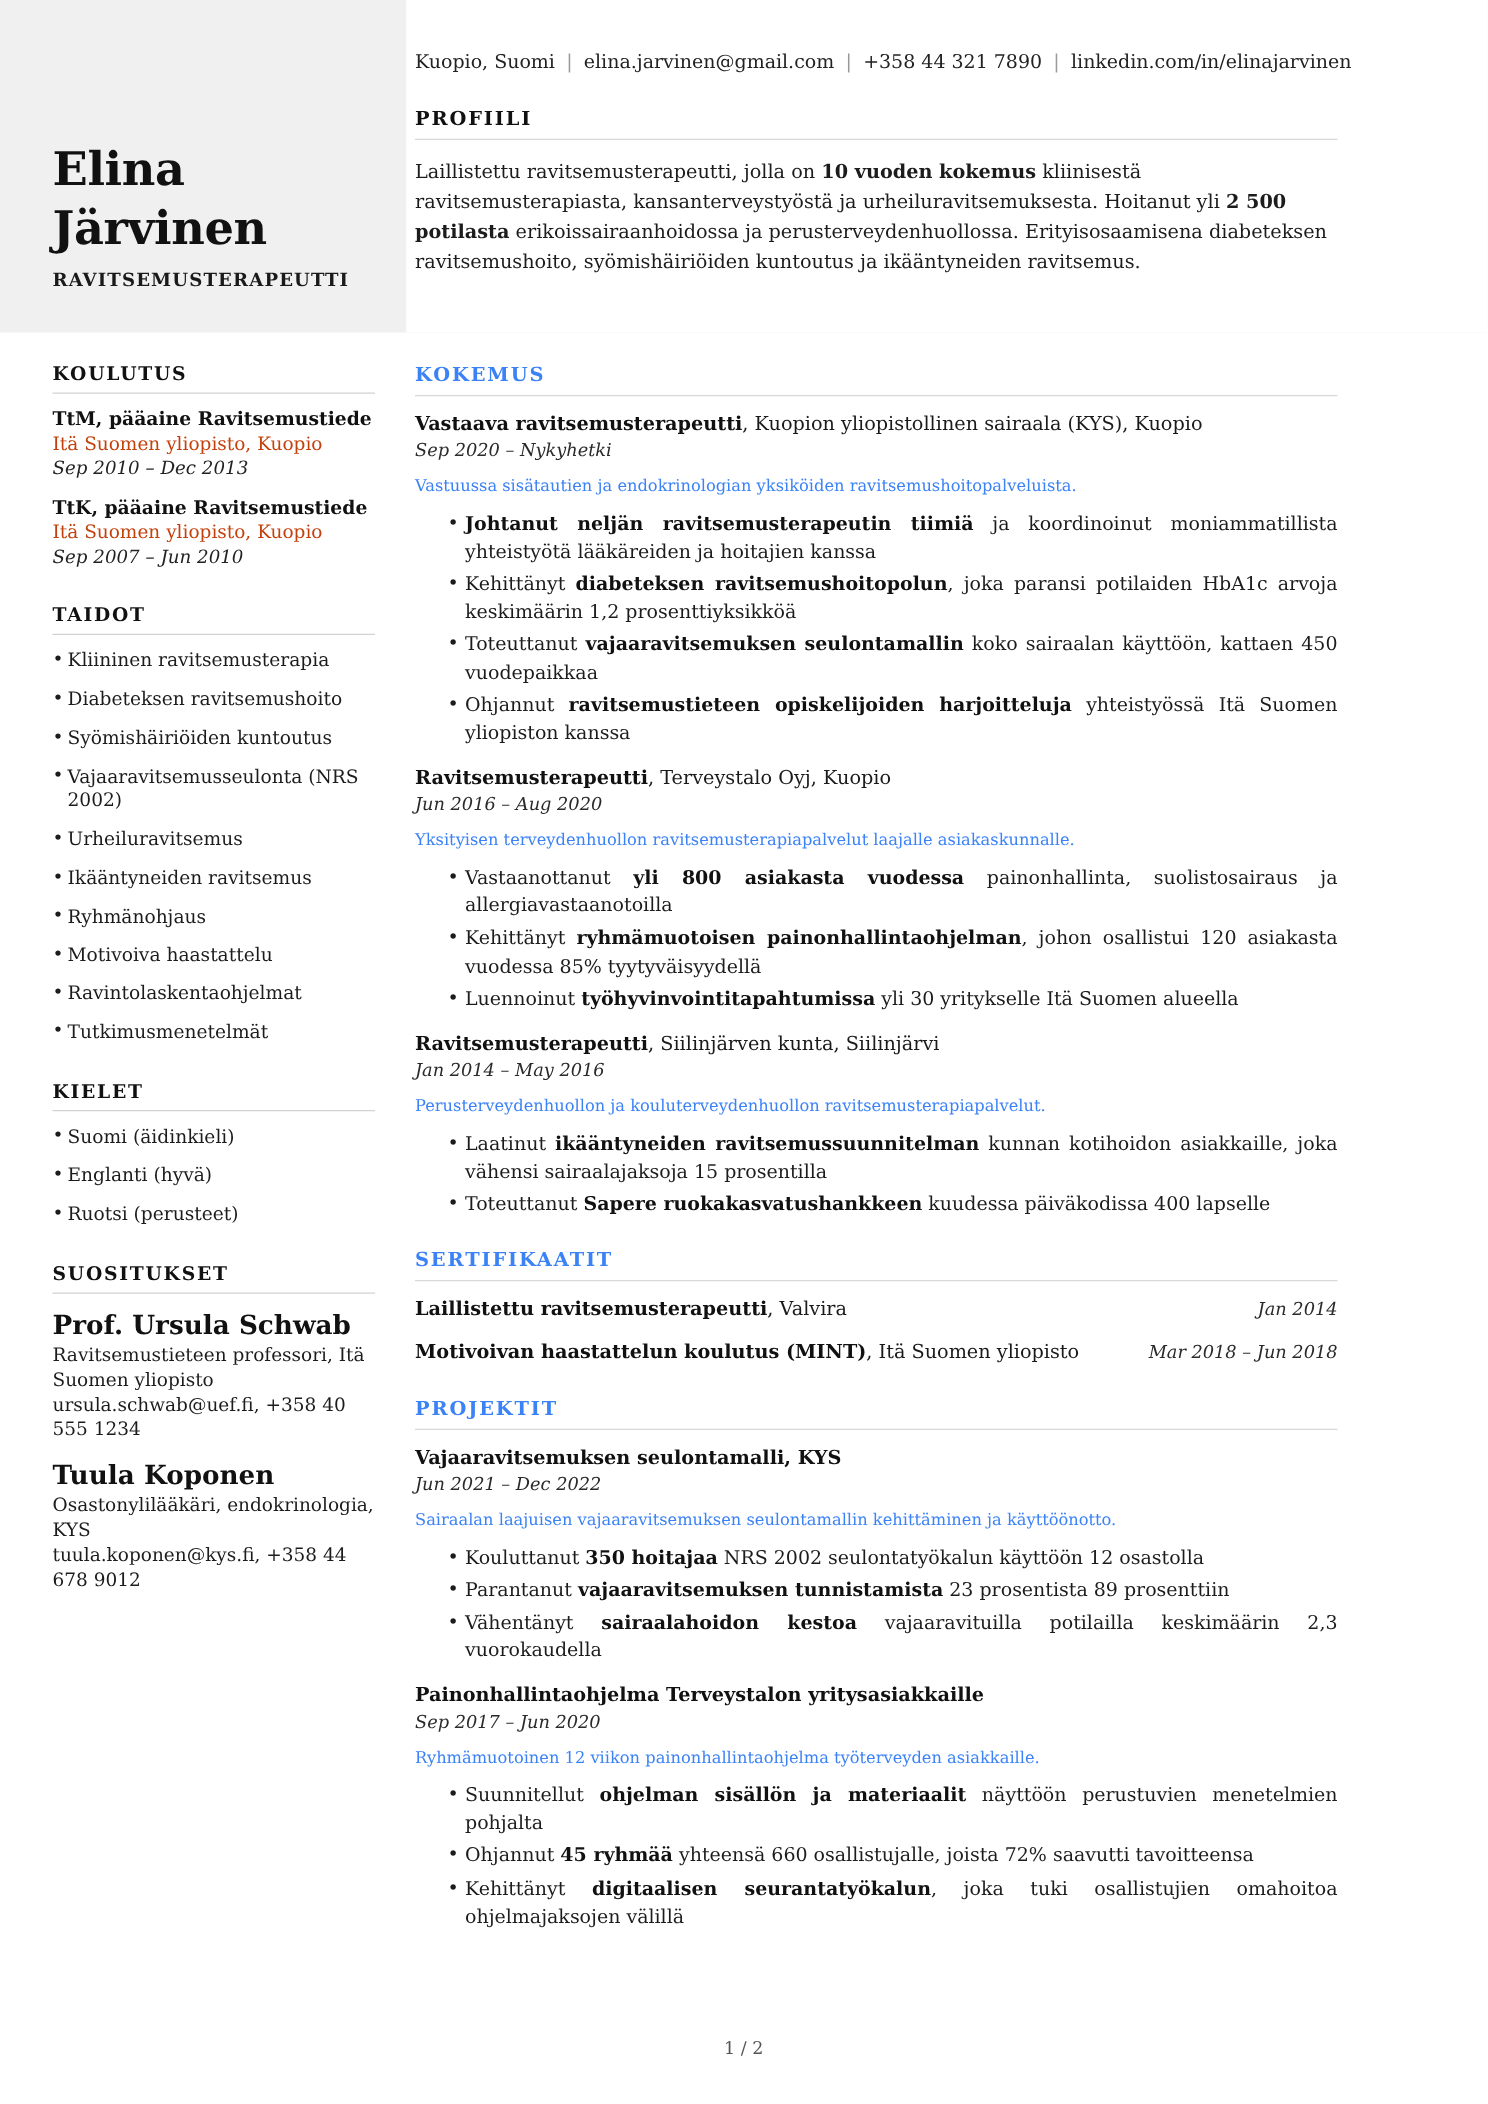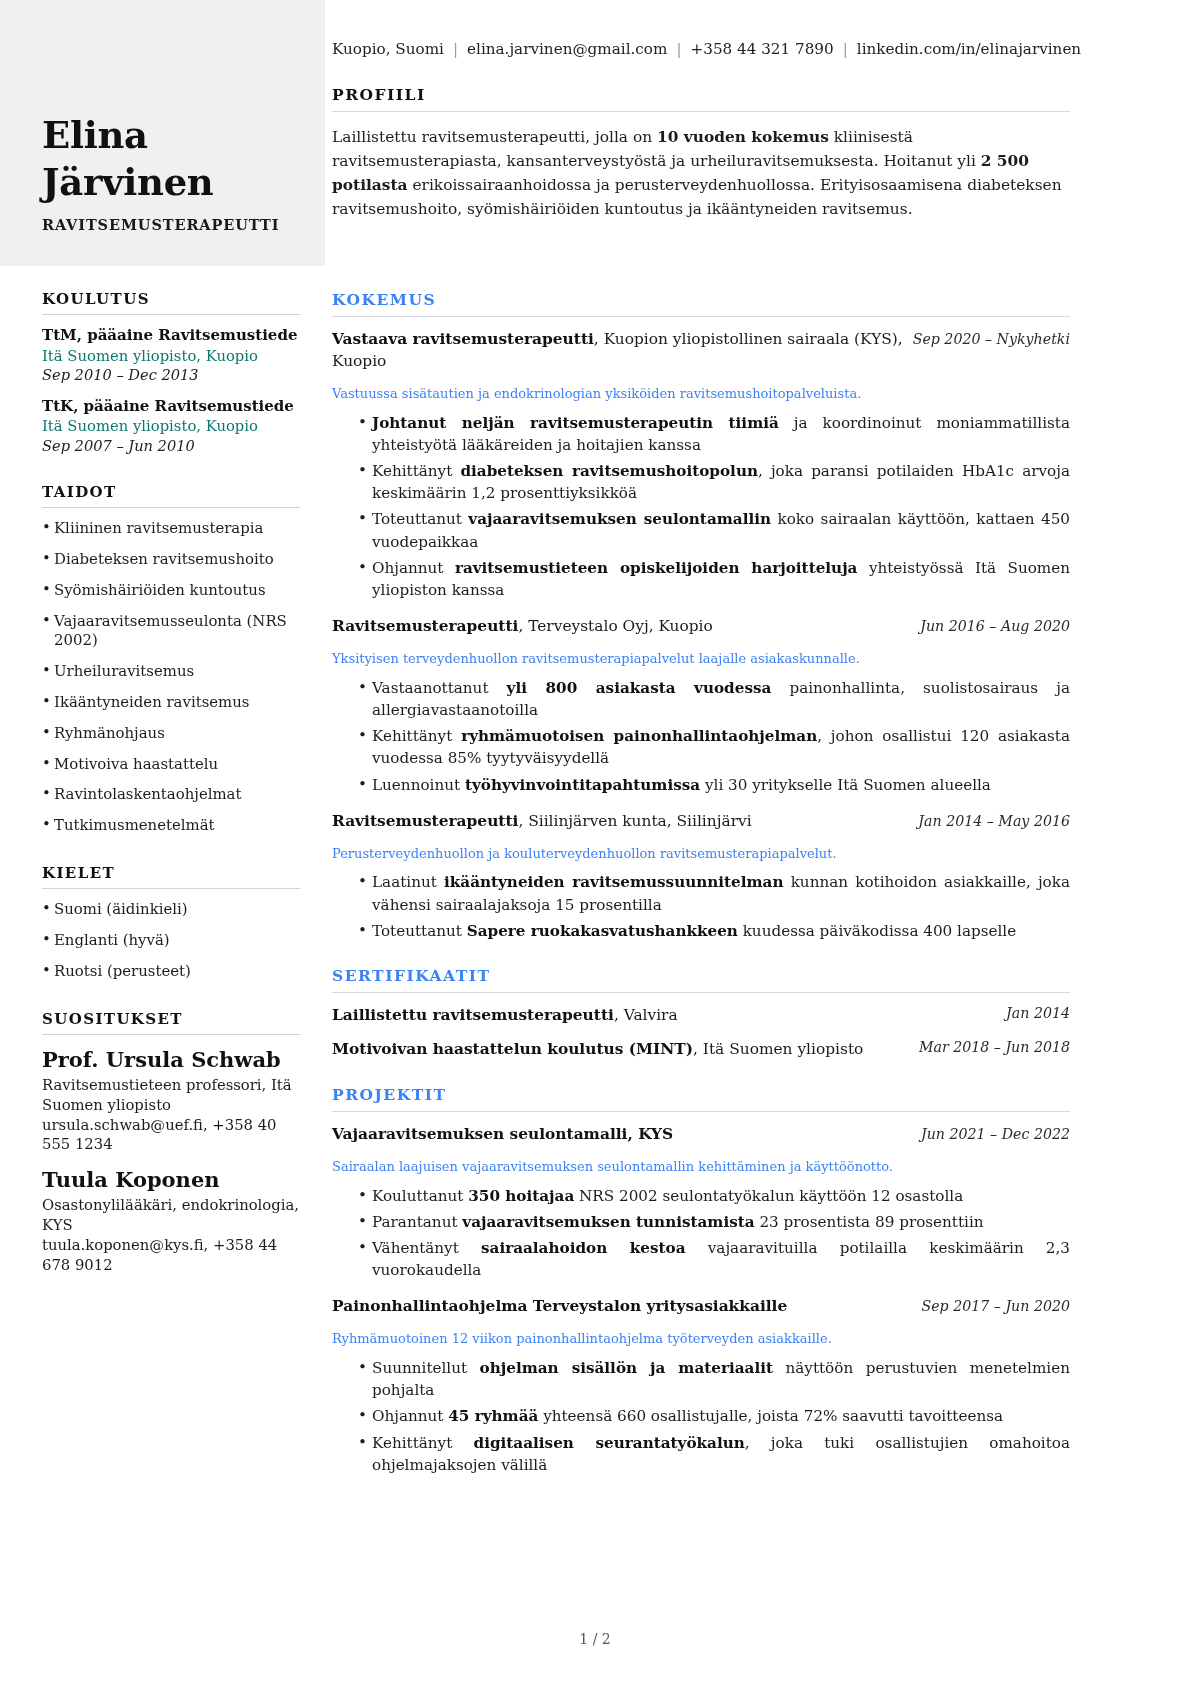--- a/index.html
+++ b/index.html
@@ -116,21 +116,21 @@
   .edu-item { margin-bottom: 12px; }
   .edu-degree {
     font-weight: 700;
     font-size: 15px;
     line-height: 1.3;
     color: #111;
   }
   .edu-school {
     font-size: 14.8px;
     line-height: 1.33;
-    color: #0f766e;
+    color: #c2410c;
   }
   .edu-dates {
     font-style: italic;
     font-size: 14.6px;
     line-height: 1.33;
     color: #222;
   }
   .bullet-list { list-style: none; margin: 0; padding: 0; }
   .bullet-list li {
     font-size: 14.9px;
@@ -178,20 +178,21 @@
   .r-rule {
     border-bottom: 1.5px solid #d8d8d8;
     margin-bottom: 12px;
   }
   .entry { margin-bottom: 15px; }
   .entry-head {
     display: flex;
     align-items: baseline;
     justify-content: space-between;
     gap: 2px;
+    flex-direction: column;
   }
   .entry-title {
     font-size: 15.4px;
     line-height: 1.42;
     color: #1a1a1a;
   }
   .entry-title b { font-weight: 700; color: #111; }
   .entry-date {
     font-style: italic;
     font-size: 14.2px;
@@ -221,21 +222,21 @@
   }
   .entry-bullets li:before {
     content: "\2022";
     position: absolute;
     left: 0;
     top: -1px;
   }
   .entry-bullets li b { font-weight: 700; color: #111; }
   .cert-row {
     display: flex;
-    align-items: flex-start;
+    align-items: center;
     justify-content: space-between;
     gap: 16px;
     margin-bottom: 12px;
   }
 
   
   .footer {
     position: absolute;
     left: 0;
     bottom: 36px;

